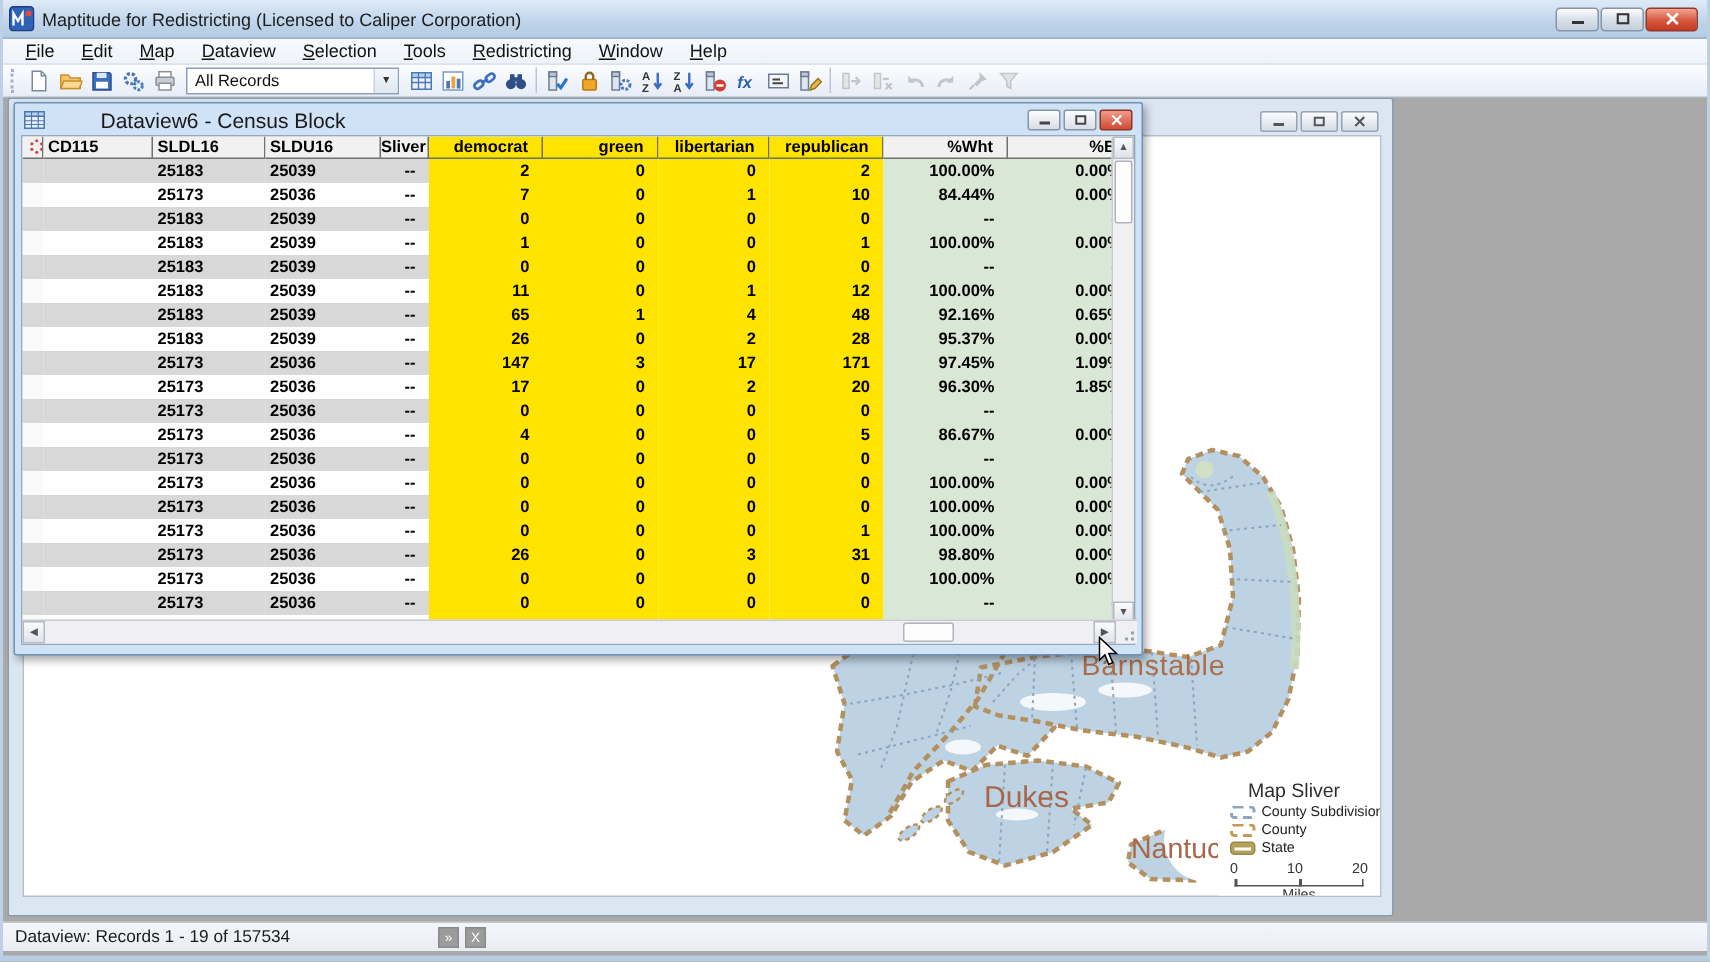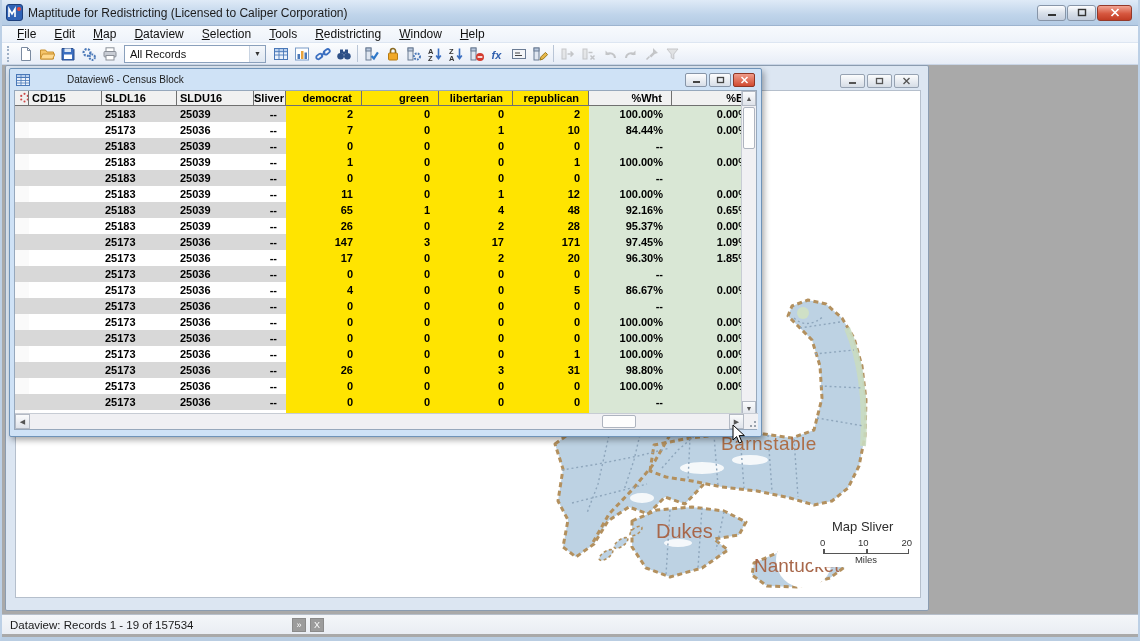--- a/index.html
+++ b/index.html
@@ -58,21 +58,21 @@
   .scale{margin-top:3px;width:92px;}
   .scale-nums{display:flex;justify-content:space-between;font-size:9.5px;color:#333;padding:0 0 1px 0;}
   .scale-bar{height:5px;border-bottom:1.5px solid #555;position:relative;margin:0 3px;}
   .scale-bar i{position:absolute;bottom:-1px;width:1.5px;height:5px;background:#555;}
   .scale-unit{text-align:center;font-size:9.5px;color:#333;}
   
   .dv-window{position:absolute;left:7px;top:3px;width:753px;height:369px;
     background:#cfe2f6;border:1px solid #6f93b8;border-radius:2px;padding:0 4px 4px 4px;box-shadow:2px 3px 6px rgba(0,0,0,.35);}
   .dv-titlebar{height:21px;display:flex;align-items:center;padding:0 2px;}
   .dv-titlebar .dvicon{width:14px;height:14px;margin-right:4px;}
-  .dv-title{flex:1;font-size:10px;color:#1a1a1a;padding-left:33px;}
+  .dv-title{flex:1;font-size:14px;color:#1a1a1a;padding-left:33px;}
   .dvbtn{width:22px;height:14px;border:1px solid #8795a8;border-radius:2px;background:linear-gradient(#fdfdfe,#d7dee8);
     font-size:8px;color:#444;display:flex;align-items:center;justify-content:center;margin-left:2px;line-height:1;}
   .dvbtn.close{background:linear-gradient(#f09c8a,#d14a31);color:#fff;border-color:#8e3626;}
   .dv-body{position:relative;width:743px;height:340px;background:#fff;border:1px solid #97a8bc;}
   .dv-grid{position:absolute;left:0;top:0;width:728px;height:325px;overflow:hidden;}
   .dv-header{display:flex;height:15px;}
   .dv-hcell{flex:0 0 auto;font-size:11px;font-weight:bold;color:#000;background:#f1f1f1;
     border-right:1px solid #707070;border-bottom:1px solid #707070;line-height:14px;white-space:nowrap;overflow:hidden;}
   .dv-hcell.bg-yellow{background:#ffe400;}
   .al{padding-left:3px;text-align:left;}
@@ -389,20 +389,34 @@
 
           <circle cx="802" cy="562" r="28" fill="#ffffff"></circle>
 
           <text x="719" y="452" font-size="19" fill="#ad6e47" letter-spacing="0.5">Barnstable</text>
           <text x="654" y="540" font-size="20" fill="#a8674a">Dukes</text>
           <text x="752" y="574" font-size="19" fill="#a8674a">Nantucket</text>
         </svg>
 
         <div class="legend">
           <div class="legend-title">Map Sliver</div>
+          <div id="legendItems">
+              <div class="legend-row">
+                <span class="sw sw-county-subdivision"></span>
+                <span class="legend-label">County Subdivision</span>
+              </div>
+              <div class="legend-row">
+                <span class="sw sw-county"></span>
+                <span class="legend-label">County</span>
+              </div>
+              <div class="legend-row">
+                <span class="sw sw-state"></span>
+                <span class="legend-label">State</span>
+              </div>
+            </div>
           <div class="scale">
             <div class="scale-nums">
               <span>0</span>
               <span>10</span>
               <span>20</span>
             </div>
             <div class="scale-bar">
                 <i style="left:0"></i>
                 <i style="left:50%"></i>
                 <i style="right:0"></i>

